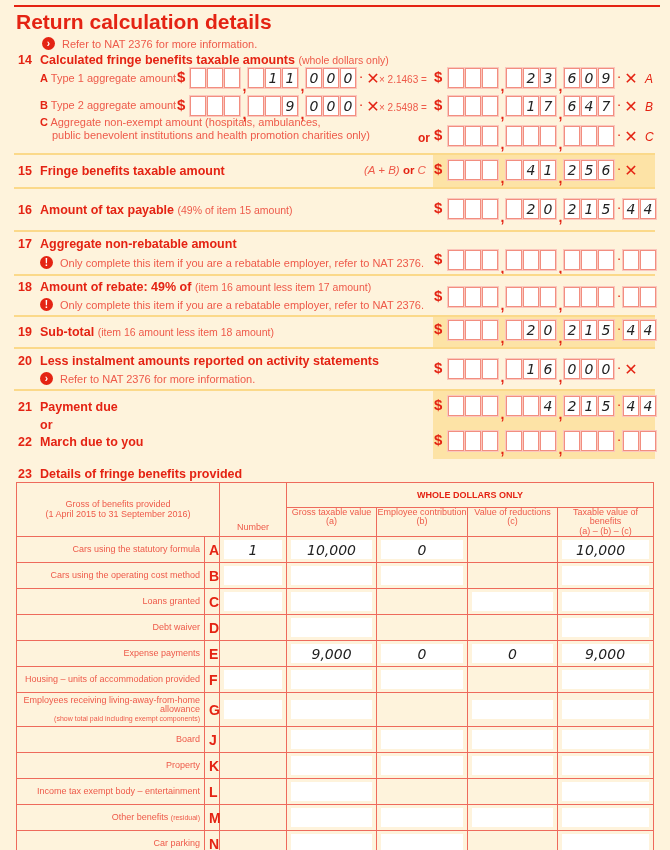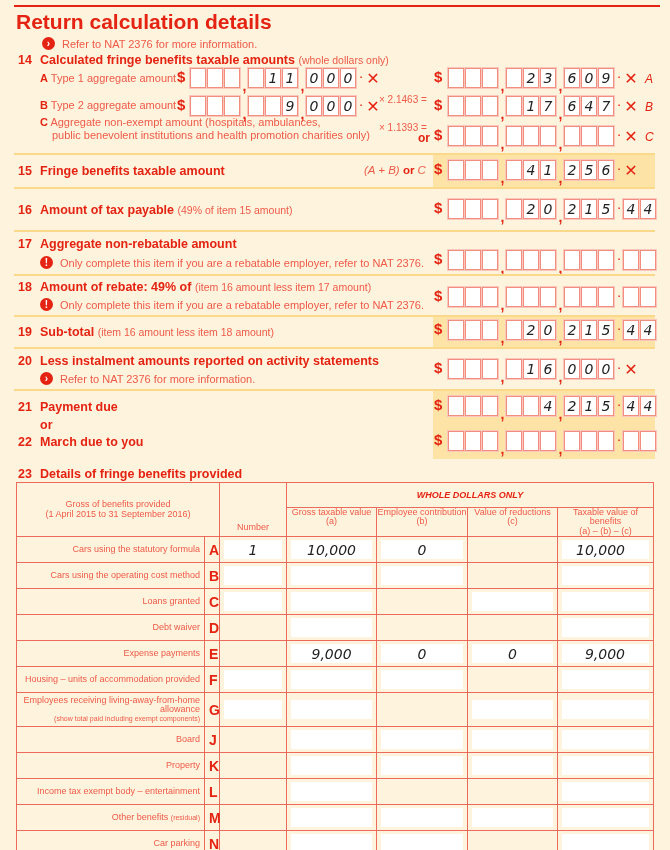--- a/index.html
+++ b/index.html
@@ -17,26 +17,26 @@
   .sub b { color: #e42313; font-weight: bold; }
   .sep { position: absolute; left: 14px; width: 641px; height: 2px; background: #fbd98a; }
   .shade { position: absolute; background: #fde3a6; }
   .dollar { position: absolute; font-size: 15px; font-weight: bold; color: #e42313; }
   .boxes { position: absolute; display: flex; align-items: flex-end; }
   .bx { width: 16px; height: 20px; background: #fff; border: 1px solid #f28e80; outline: 1px solid #fbc7bd; margin-right: 1px; font-family: "DejaVu Sans", sans-serif; font-style: italic; font-size: 14px; color: #222; display: flex; align-items: center; justify-content: center; }
   .grp { display: flex; }
   .comma { width: 7px; font-size: 14px; font-weight: bold; color: #e42313; line-height: 1; position: relative; top: 5px; text-align: center; }
   .dot { width: 8px; font-size: 14px; color: #e42313; text-align: center; position: relative; top: -4px; }
   .cross { width: 16px; font-size: 16px; color: #e42313; text-align: center; }
-  .mult { position: absolute; font-size: 10px; color: #ee5a4a; margin-top: 20px; }
+  .mult { position: absolute; font-size: 10px; color: #ee5a4a; }
   .letter { position: absolute; font-size: 12px; font-style: italic; color: #e42313; }
   
   .t23 { position: absolute; left: 16px; top: 482px; width: 637px; border-collapse: collapse; table-layout: fixed; }
   .t23 td, .t23 th { border: 1px solid #ee6a5c; font-weight: normal; font-size: 9px; color: #ee5a4a; text-align: center; vertical-align: middle; }
-  .t23 th.wd { font-weight: bold; color: #e42313; font-size: 9px; height: 25px; font-style: italic; }
+  .t23 th.wd { font-weight: bold; color: #e42313; font-size: 9px; height: 25px; }
   .t23 .hdr { height: 26px; line-height: 1.05; font-family: "Liberation Sans", sans-serif; font-size: 9px; }
   .t23 td.type { text-align: right; padding-right: 4px; font-size: 9px; line-height: 1; }
   .t23 td.type .tiny { font-size: 7px; }
   .t23 td.code { font-size: 14px; font-weight: bold; color: #e42313; }
   .t23 tr.dr td { height: 25px; padding: 3px 4px; }
   .cell { height: 19px; background: #fff; font-family: "DejaVu Sans", sans-serif; font-style: italic; font-size: 14px; color: #222; display: flex; align-items: center; justify-content: center; }
   .cell.none { background: transparent; }
 </style>
 </head>
 <body>
@@ -117,21 +117,21 @@
     </div>
     <span class="comma">,</span>
     <div class="grp">
       <div class="bx">0</div>
       <div class="bx">0</div>
       <div class="bx">0</div>
     </div>
     <span class="dot">·</span>
     <span class="cross">✕</span>
   </div>
-<div class="mult" style="left:379px; top:102px;">× 1.1393 =</div>
+<div class="mult" style="left:379px; top:102px;">× 2.5498 =</div>
 <div class="dollar" style="left:434px; top:96px;">$</div>
 <div class="boxes" id="r14b" style="left:448px; top:96px;">
     <div class="grp">
       <div class="bx"></div>
       <div class="bx"></div>
       <div class="bx"></div>
     </div>
     <span class="comma">,</span>
     <div class="grp">
       <div class="bx"></div>

